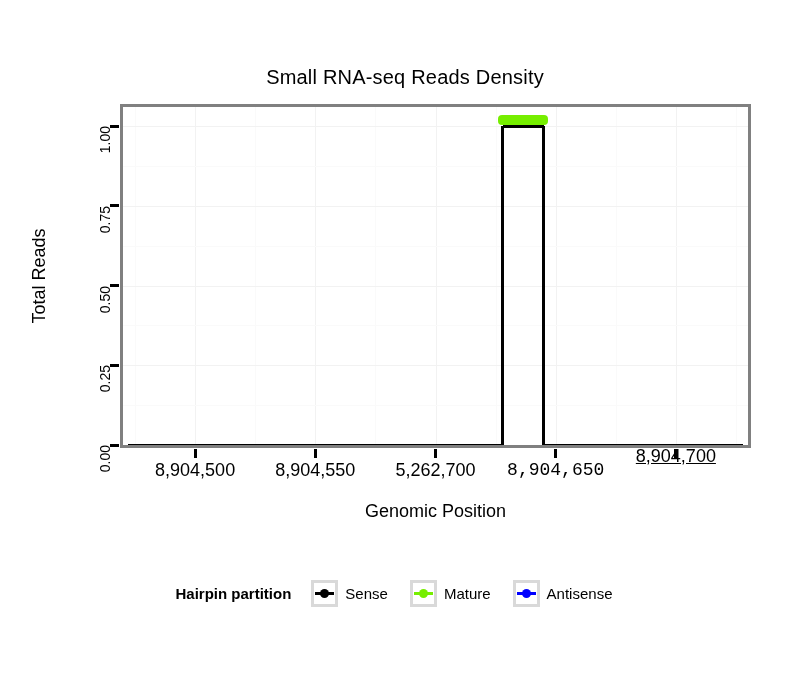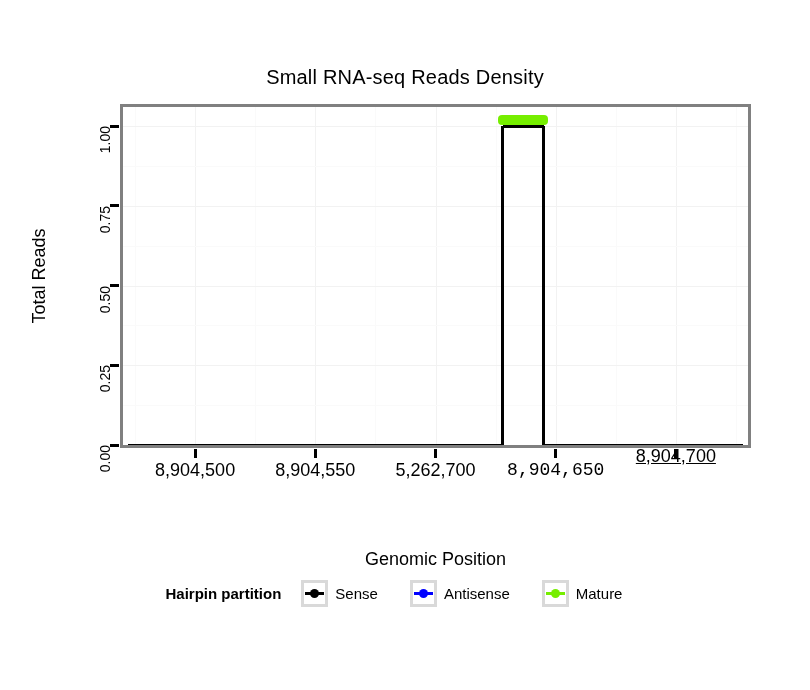--- a/index.html
+++ b/index.html
@@ -105,21 +105,20 @@
 
   
   .axis-title-x {
     position: absolute;
     left: 120px;
     top: 500px;
     width: 631px;
     text-align: center;
     font-size: 18px;
     line-height: 22px;
-    margin-top: 48px;
   }
   .axis-title-y {
     position: absolute;
     left: 28px;
     top: 104px;
     width: 344px;
     height: 22px;
     font-size: 18px;
     line-height: 22px;
     text-align: center;
@@ -256,38 +255,38 @@
       <div class="tick-x" style="left: 554.192px; top: 449px;"></div>
       <div class="ticklabel-x" style="left: 495.692px; top: 462px; width: 120px; font-family: Liberation Mono, monospace;">8,904,650</div>
       <div class="tick-x" style="left: 674.385px; top: 449px;"></div>
       <div class="ticklabel-x" style="left: 615.885px; top: 448px; width: 120px; text-decoration: underline;">8,904,700</div>
     </div>
 
   <div class="axis-title-x">Genomic Position</div>
 
   <div class="legend">
     <div class="legend-title">Hairpin partition</div>
-    <div id="legend-items" style="display:flex;align-items:flex-start;gap:10px;">
+    <div id="legend-items" style="display:flex;align-items:flex-start;">
         <div class="legend-item">
           <div class="legend-key">
             <div class="key-line k-sense"></div>
             <div class="key-dot k-sense"></div>
           </div>
           <div class="legend-label">Sense</div>
         </div>
         <div class="legend-item">
           <div class="legend-key">
+            <div class="key-line k-mature"></div>
+            <div class="key-dot k-mature"></div>
+          </div>
+          <div class="legend-label">Mature</div>
+        </div>
+        <div class="legend-item">
+          <div class="legend-key">
             <div class="key-line k-anti"></div>
             <div class="key-dot k-anti"></div>
           </div>
           <div class="legend-label">Antisense</div>
         </div>
-        <div class="legend-item">
-          <div class="legend-key">
-            <div class="key-line k-mature"></div>
-            <div class="key-dot k-mature"></div>
-          </div>
-          <div class="legend-label">Mature</div>
-        </div>
       </div>
   </div>
 
 </div>
 
 </body></html>

